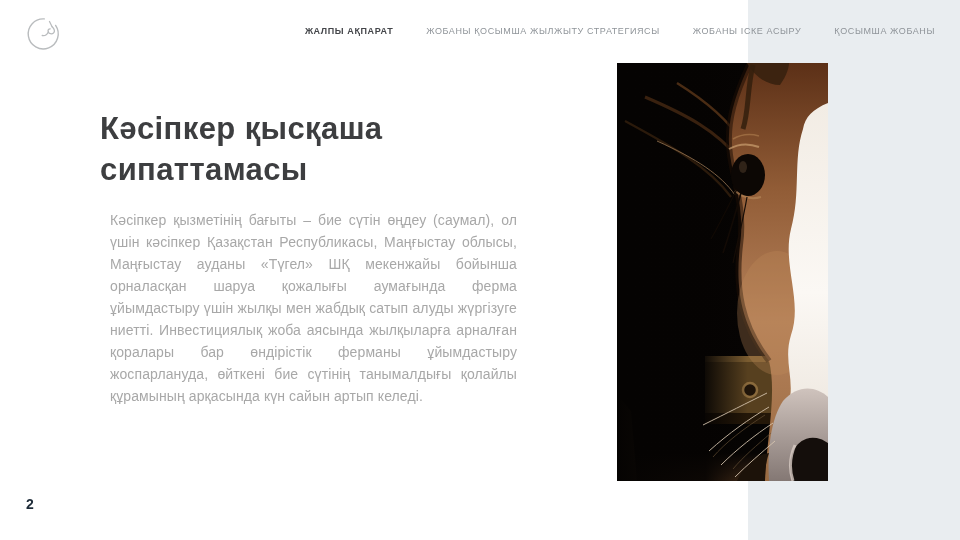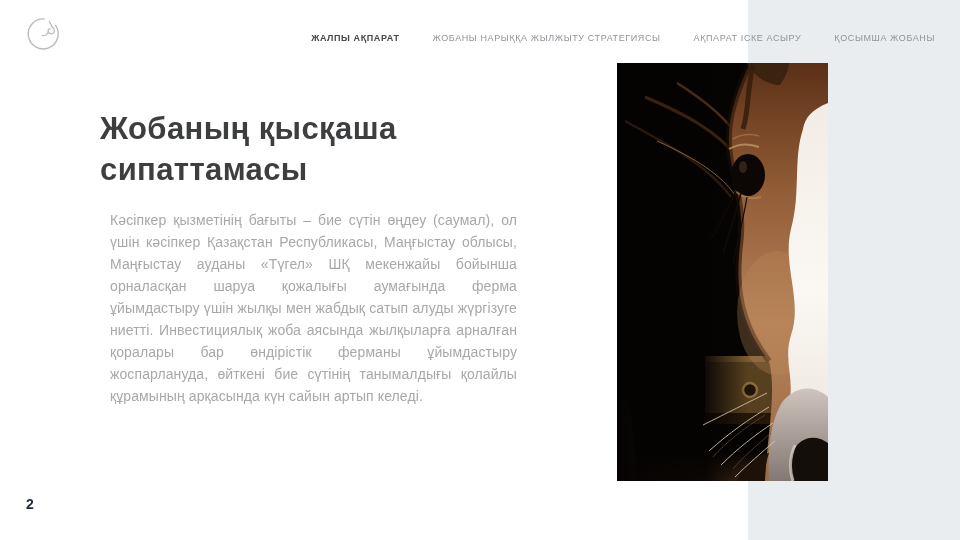--- a/index.html
+++ b/index.html
@@ -15,21 +15,21 @@
     position: absolute; left: 748px; top: 0; width: 212px; height: 540px;
     background: #e9edf0;
   }
   
   .logo {
     position: absolute; left: 21px; top: 10px; width: 44px; height: 44px;
     cursor: pointer;
   }
   
   .topnav {
-    position: absolute; top: 7px; left: 300px; right: 25px; height: 62px;
+    position: absolute; top: 0; left: 300px; right: 25px; height: 62px;
     display: flex; align-items: center; justify-content: flex-end; gap: 33px;
     z-index: 3;
   }
   .nav-item {
     font-size: 9px; letter-spacing: 0.6px; color: #8f9499;
     text-decoration: none; white-space: nowrap; cursor: pointer;
     font-weight: 400;
   }
   .nav-item.active { color: #44464a; font-weight: 700; }
   
@@ -69,26 +69,26 @@
     <svg viewBox="0 0 44 44" fill="none">
       <path d="M23.3 8.9 A 15 15 0 1 0 34.6 15.4" stroke="#b9bcbe" stroke-width="1.4" fill="none" stroke-linecap="round"></path>
       <path d="M28.5 11.5 l2.6 5.2" stroke="#b9bcbe" stroke-width="1.3" stroke-linecap="round"></path>
       <path d="M31.1 16.7 c2.4 2.2 3.1 5 1.4 6.4 c-1.8 1.4 -4.4 0.6 -5.2 -1.2 c-0.7 -1.6 0.3 -3.2 1.9 -3.1" stroke="#b9bcbe" stroke-width="1.3" fill="none" stroke-linecap="round"></path>
       <path d="M27.3 21.9 c-1.2 2.7 -3.6 4.1 -6.1 3.6" stroke="#b9bcbe" stroke-width="1.3" fill="none" stroke-linecap="round"></path>
     </svg>
   </div>
 
   <nav class="topnav">
     <a class="nav-item active">ЖАЛПЫ АҚПАРАТ</a>
-    <a class="nav-item">ЖОБАНЫ НАРЫҚҚА ЖЫЛЖЫТУ СТРАТЕГИЯСЫ</a>
-    <a class="nav-item">АҚПАРАТ ІСКЕ АСЫРУ</a>
+    <a class="nav-item">ЖОБАНЫ ҚОСЫМША ЖЫЛЖЫТУ СТРАТЕГИЯСЫ</a>
+    <a class="nav-item">ЖОБАНЫ ІСКЕ АСЫРУ</a>
     <a class="nav-item">ҚОСЫМША ЖОБАНЫ</a>
   </nav>
 
-  <h1 class="title">Жобаның қысқаша сипаттамасы</h1>
+  <h1 class="title">Кәсіпкер қысқаша сипаттамасы</h1>
   <p class="body-text">Кәсіпкер қызметінің бағыты – бие сүтін өңдеу (саумал), ол үшін кәсіпкер Қазақстан Республикасы, Маңғыстау облысы, Маңғыстау ауданы «Түгел» ШҚ мекенжайы бойынша орналасқан шаруа қожалығы аумағында ферма ұйымдастыру үшін жылқы мен жабдық сатып алуды жүргізуге ниетті. Инвестициялық жоба аясында жылқыларға арналған қоралары бар өндірістік ферманы ұйымдастыру жоспарлануда, өйткені бие сүтінің танымалдығы қолайлы құрамының арқасында күн сайын артып келеді.</p>
 
   <div class="photo" role="img" aria-label="Close-up photo of a horse's head with a white blaze on a dark background">
     <svg viewBox="0 0 211 418" preserveAspectRatio="none">
       <defs>
         <linearGradient id="faceG" x1="0" y1="0" x2="0" y2="1">
           <stop offset="0" stop-color="#5c3017"></stop>
           <stop offset="0.3" stop-color="#915c36"></stop>
           <stop offset="0.62" stop-color="#b5815a"></stop>
           <stop offset="1" stop-color="#9a6b42"></stop>

